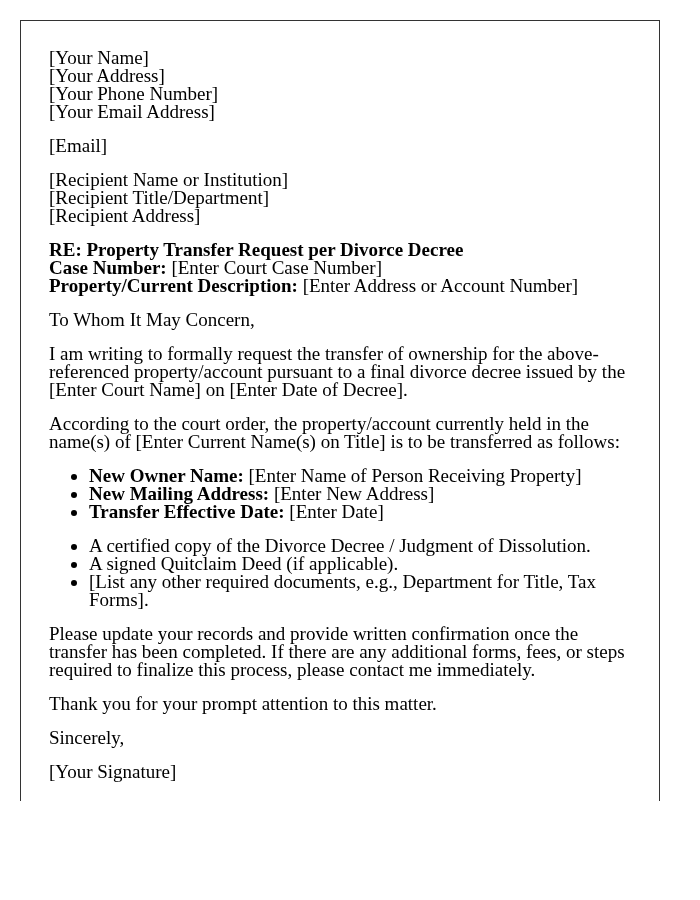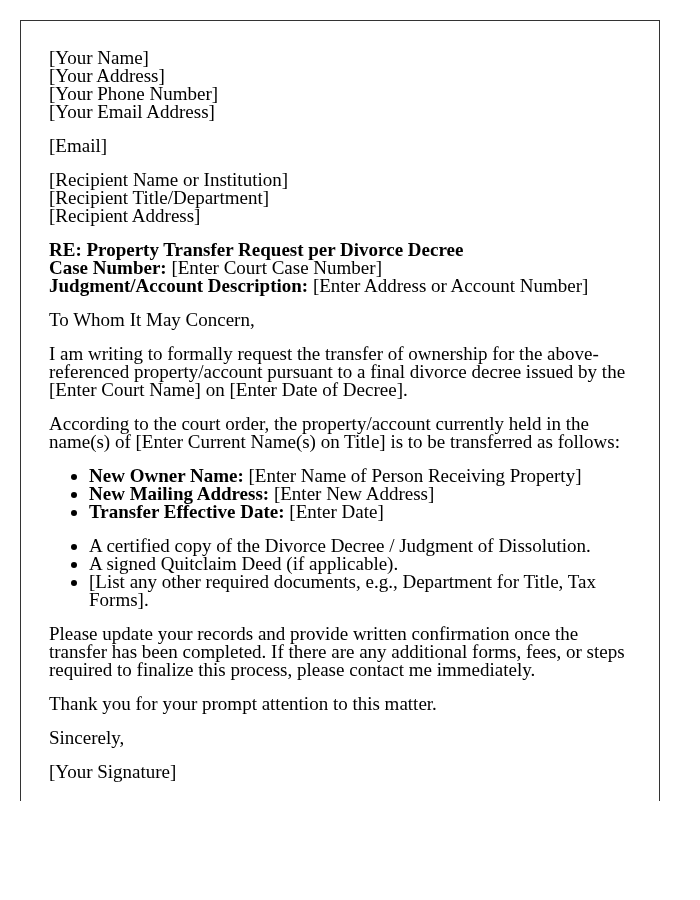--- a/index.html
+++ b/index.html
@@ -40,21 +40,21 @@
 
   <p class="block">
     <span>[Recipient Name or Institution]</span>
     <span>[Recipient Title/Department]</span>
     <span>[Recipient Address]</span>
   </p>
 
   <p class="block">
     <span><b>RE: Property Transfer Request per Divorce Decree</b></span>
     <span><b>Case Number:</b><span style="display:inline"> [Enter Court Case Number]</span></span>
-    <span><b>Judgment/Account Description:</b><span style="display:inline"> [Enter Address or Account Number]</span></span>
+    <span><b>Property/Current Description:</b><span style="display:inline"> [Enter Address or Account Number]</span></span>
   </p>
 
   <p>To Whom It May Concern,</p>
 
   <p>I am writing to formally request the transfer of ownership for the above-referenced property/account pursuant to a final divorce decree issued by the [Enter Court Name] on [Enter Date of Decree].</p>
 
   <p>According to the court order, the property/account currently held in the name(s) of [Enter Current Name(s) on Title] is to be transferred as follows:</p>
 
   <ul>
     <li><b>New Owner Name:</b><span> [Enter Name of Person Receiving Property]</span></li>

